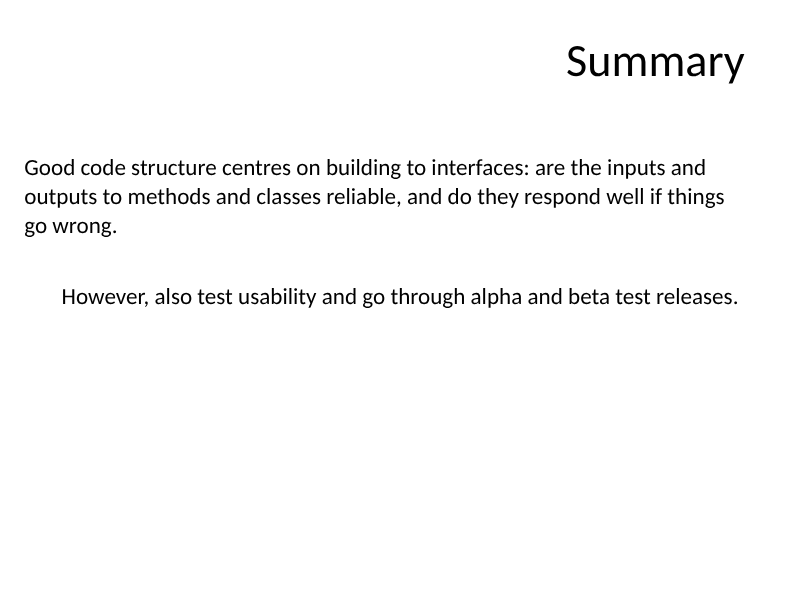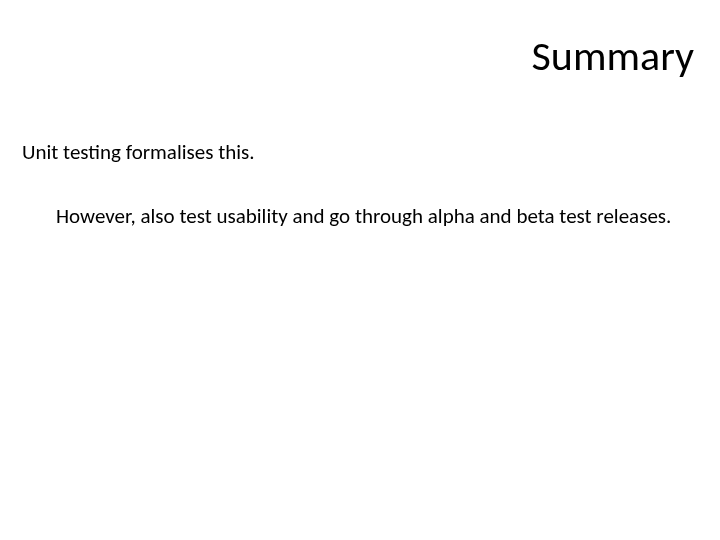--- a/index.html
+++ b/index.html
@@ -11,21 +11,21 @@
       width: 720px;
       height: 540px;
       background: #ffffff;
       font-family: Calibri, "Segoe UI", Arial, sans-serif;
       color: #000000;
       overflow: hidden;
     }
     .slide {
       width: 100%;
       height: 100%;
-      padding: 30px 24px 30px 22px;
+      padding: 30px 41px 30px 22px;
     }
     .title {
       font-size: 42px;
       font-weight: 400;
       text-align: right;
       margin-bottom: 58px;
       padding-right: 2px;
     }
     .body-text {
       font-size: 21px;
@@ -39,16 +39,16 @@
       margin-bottom: 0;
       margin-left: 34px;
     }
   </style>
 </head>
 <body>
 
 <div class="slide">
   <h1 class="title">Summary</h1>
   <div class="body-text">
-    <p>Unit testing formalises this.</p>
+    <p>Good code structure centres on building to interfaces: are the inputs and outputs to methods and classes reliable, and do they respond well if things go wrong.</p>
     <p>However, also test usability and go through alpha and beta test releases.</p>
   </div>
 </div>
 
 </body></html>

